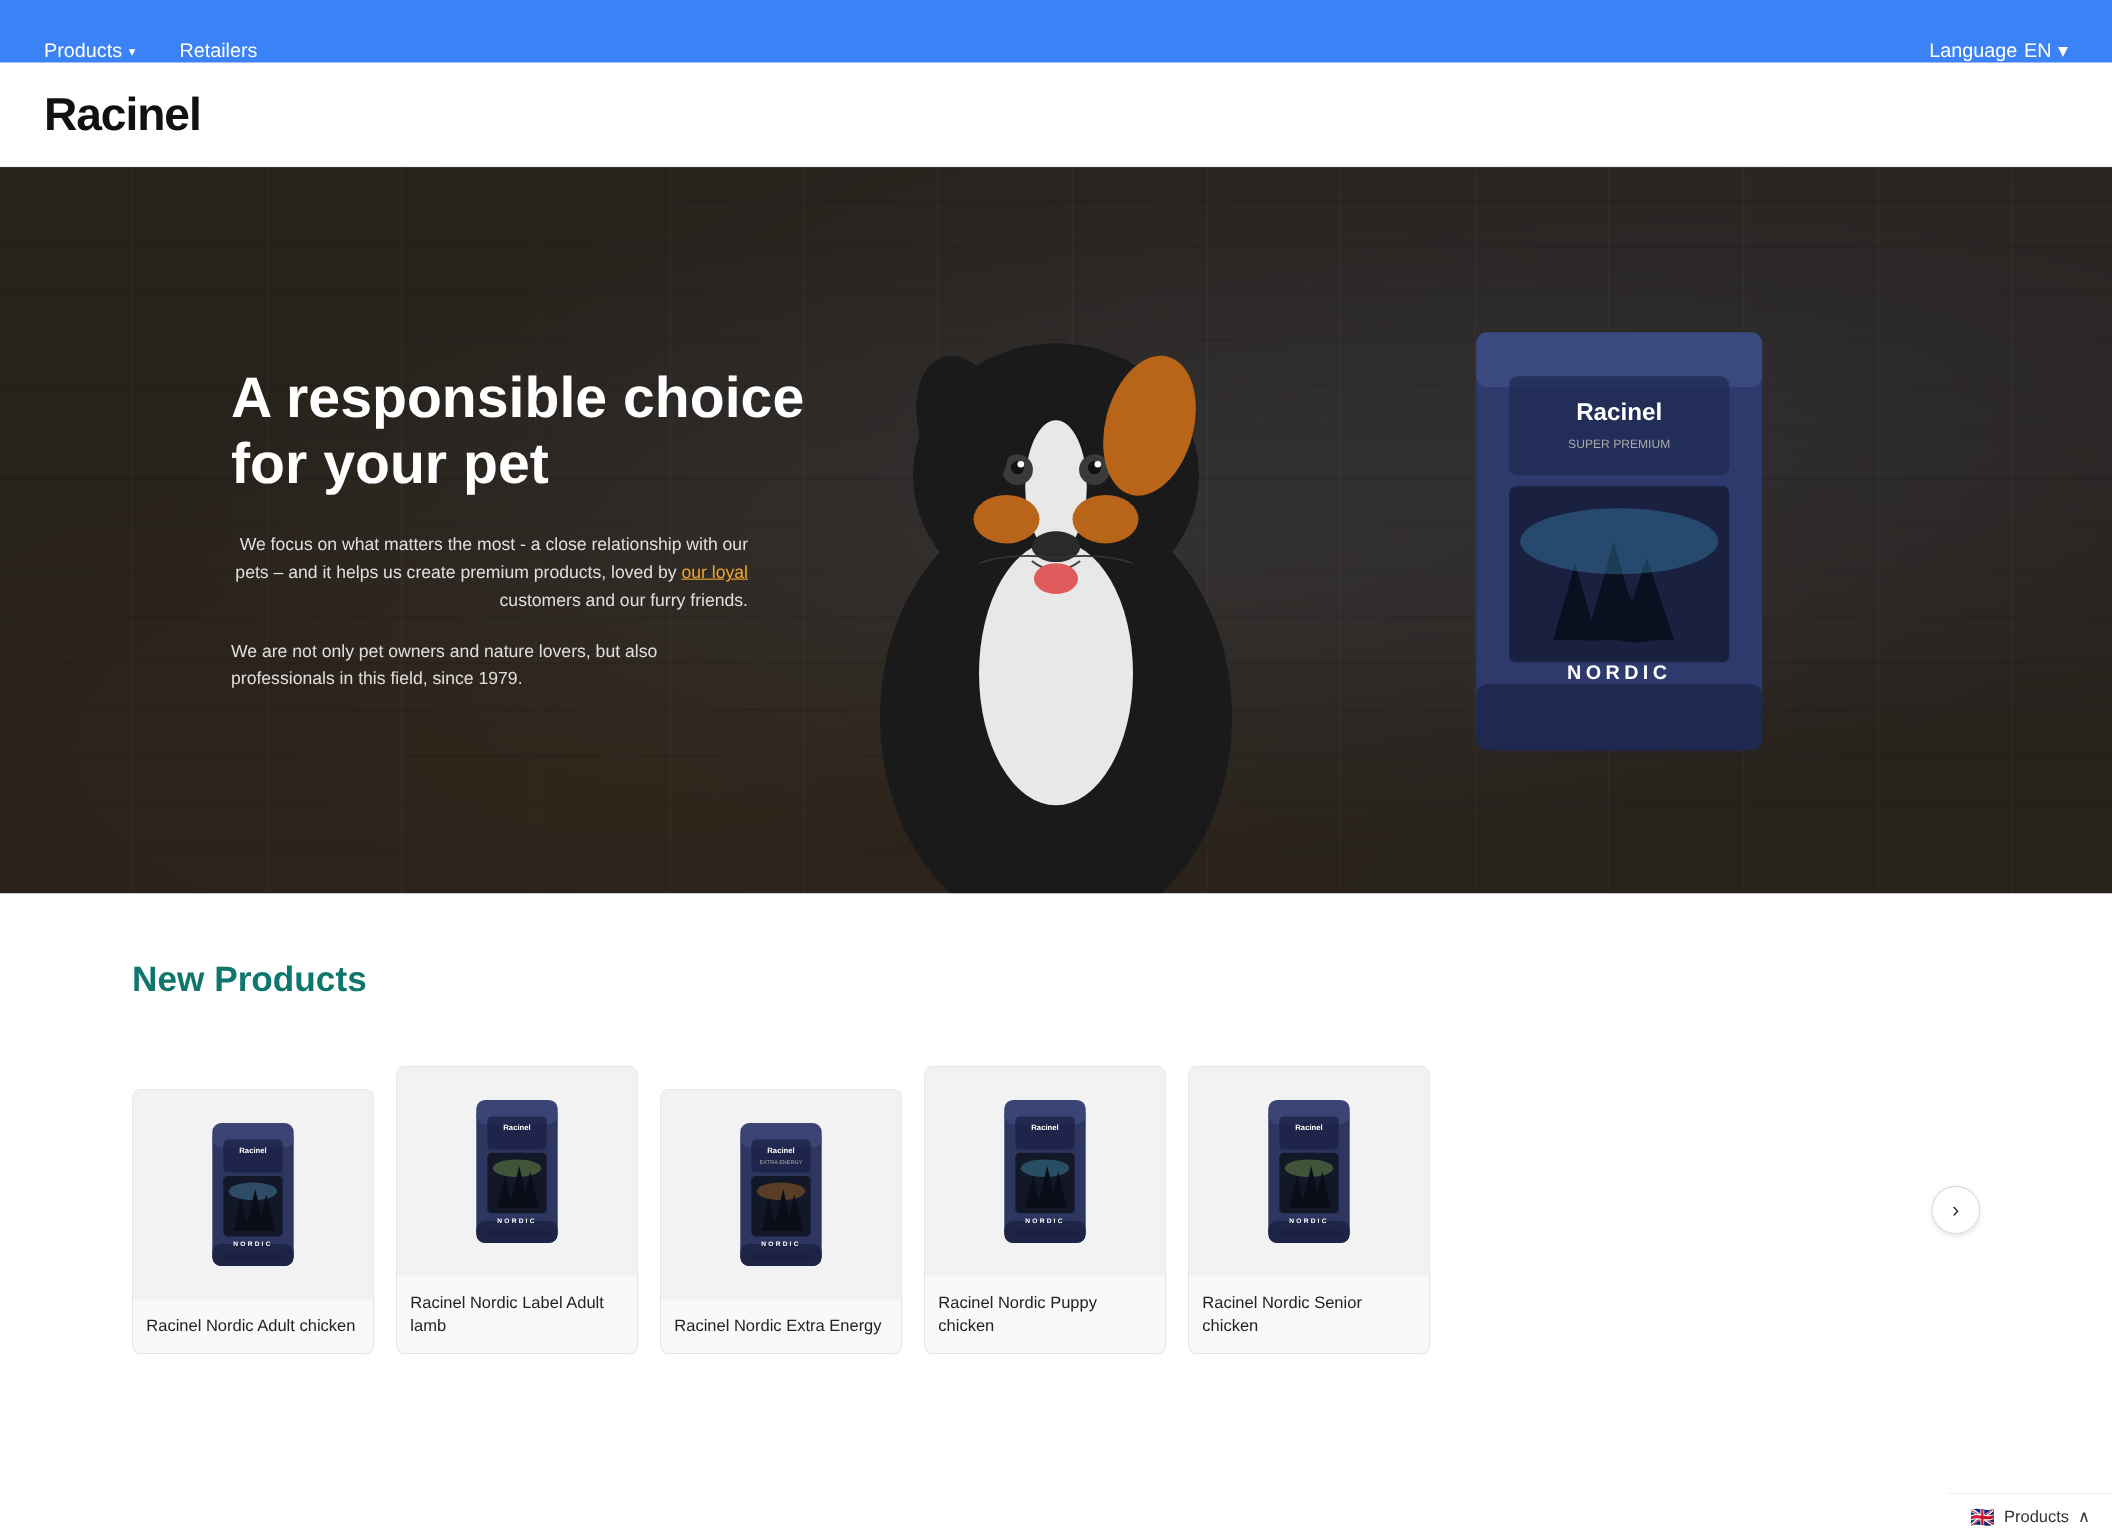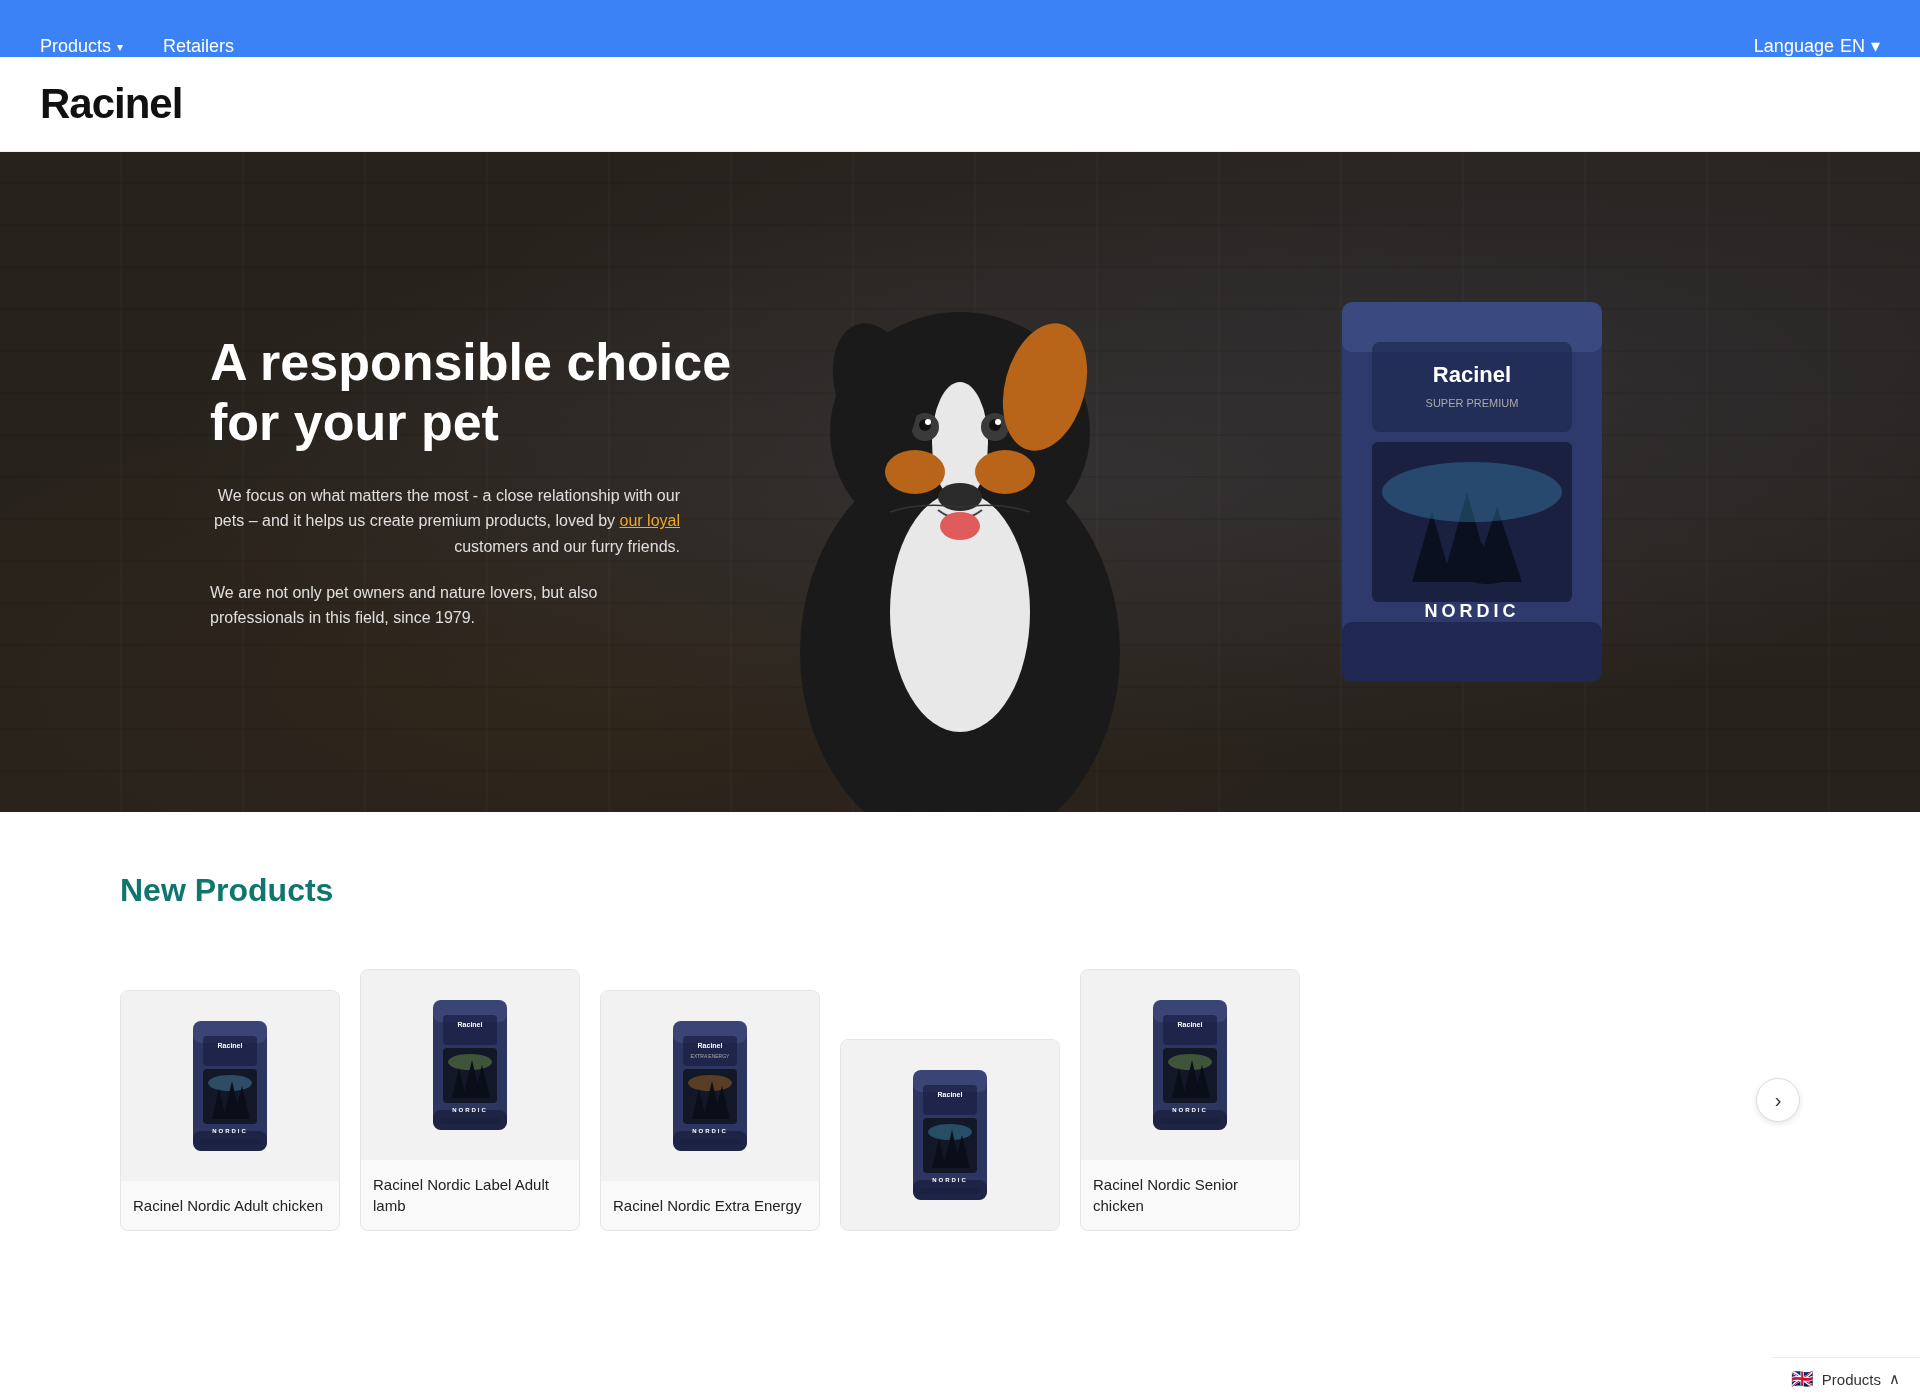--- a/index.html
+++ b/index.html
@@ -426,20 +426,21 @@
             <text x="45" y="37" text-anchor="middle" fill="#fff" font-size="7" font-weight="bold" font-family="Arial">Racinel</text>
             <rect x="18" y="58" width="54" height="55" rx="4" fill="#131828"></rect>
             <ellipse cx="45" cy="72" rx="22" ry="8" fill="#56ccf2" opacity="0.3"></ellipse>
             <polygon points="27,108 34,78 41,108" fill="#0a0e18"></polygon>
             <polygon points="38,108 47,70 56,108" fill="#0a0e18"></polygon>
             <polygon points="49,108 57,75 65,108" fill="#0a0e18"></polygon>
             <text x="45" y="122" text-anchor="middle" fill="#fff" font-size="6" font-weight="bold" font-family="Arial" letter-spacing="2">NORDIC</text>
             <rect x="15" y="128" width="60" height="6" rx="2" fill="#1a1e40" opacity="0.5"></rect>
           </svg>
         </div>
+        <div class="product-name">Racinel Nordic Puppy chicken</div>
       </div>
 
       <div class="product-card">
         <div class="product-img-area">
           <svg class="product-bag" viewBox="0 0 90 150" xmlns="http://www.w3.org/2000/svg">
             <rect x="8" y="15" width="74" height="125" rx="10" fill="#2d3561"></rect>
             <rect x="8" y="10" width="74" height="22" rx="8" fill="#3a4575"></rect>
             <rect x="8" y="120" width="74" height="20" rx="8" fill="#1e2445"></rect>
             <rect x="18" y="25" width="54" height="30" rx="4" fill="#1a1e40" opacity="0.7"></rect>
             <text x="45" y="37" text-anchor="middle" fill="#fff" font-size="7" font-weight="bold" font-family="Arial">Racinel</text>

